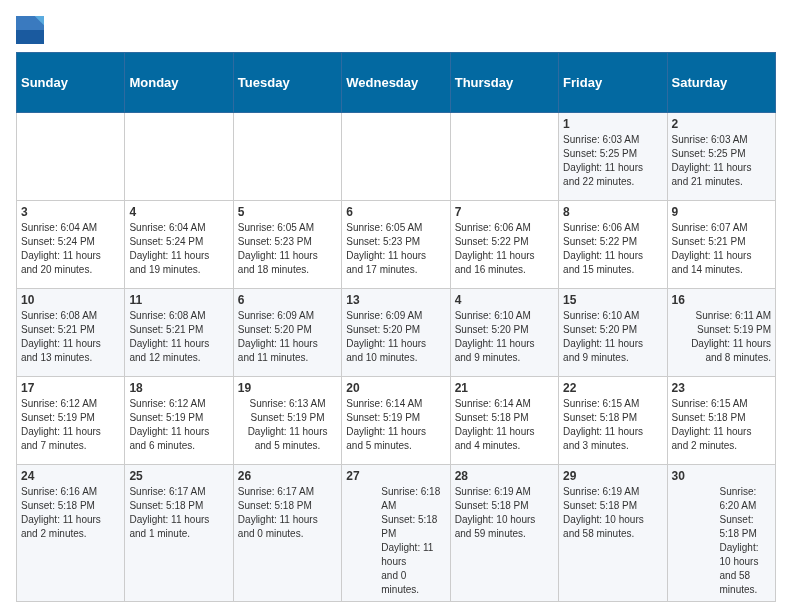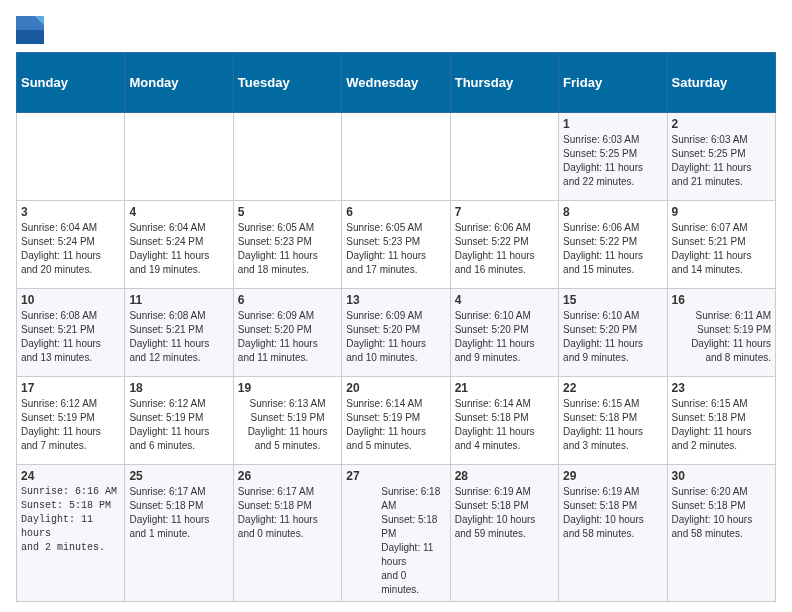--- a/index.html
+++ b/index.html
@@ -285,21 +285,21 @@
           <span class="day-number">23</span>
           <div class="day-info" style="white-space: pre-line;">Sunrise: 6:15 AM
 Sunset: 5:18 PM
 Daylight: 11 hours
 and 2 minutes.</div>
         </td>
       </tr>
       <tr>
         <td>
           <span class="day-number">24</span>
-          <div class="day-info" style="white-space: pre-line; font-family: Liberation Mono, monospace;">Sunrise: 6:16 AM
+          <div class="day-info" style="white-space: pre-line;">Sunrise: 6:16 AM
 Sunset: 5:18 PM
 Daylight: 11 hours
 and 2 minutes.</div>
         </td>
         <td>
           <span class="day-number">25</span>
           <div class="day-info" style="white-space: pre-line;">Sunrise: 6:17 AM
 Sunset: 5:18 PM
 Daylight: 11 hours
 and 1 minute.</div>
@@ -327,20 +327,20 @@
         </td>
         <td>
           <span class="day-number">29</span>
           <div class="day-info" style="white-space: pre-line;">Sunrise: 6:19 AM
 Sunset: 5:18 PM
 Daylight: 10 hours
 and 58 minutes.</div>
         </td>
         <td>
           <span class="day-number">30</span>
-          <div class="day-info" style="white-space: pre-line;">Sunrise: 6:20 AM
+          <div class="day-info" style="white-space: pre-line; margin-left: 48px;">Sunrise: 6:20 AM
 Sunset: 5:18 PM
 Daylight: 10 hours
 and 58 minutes.</div>
         </td>
       </tr>
     </tbody>
 </table>
 
 </body></html>

